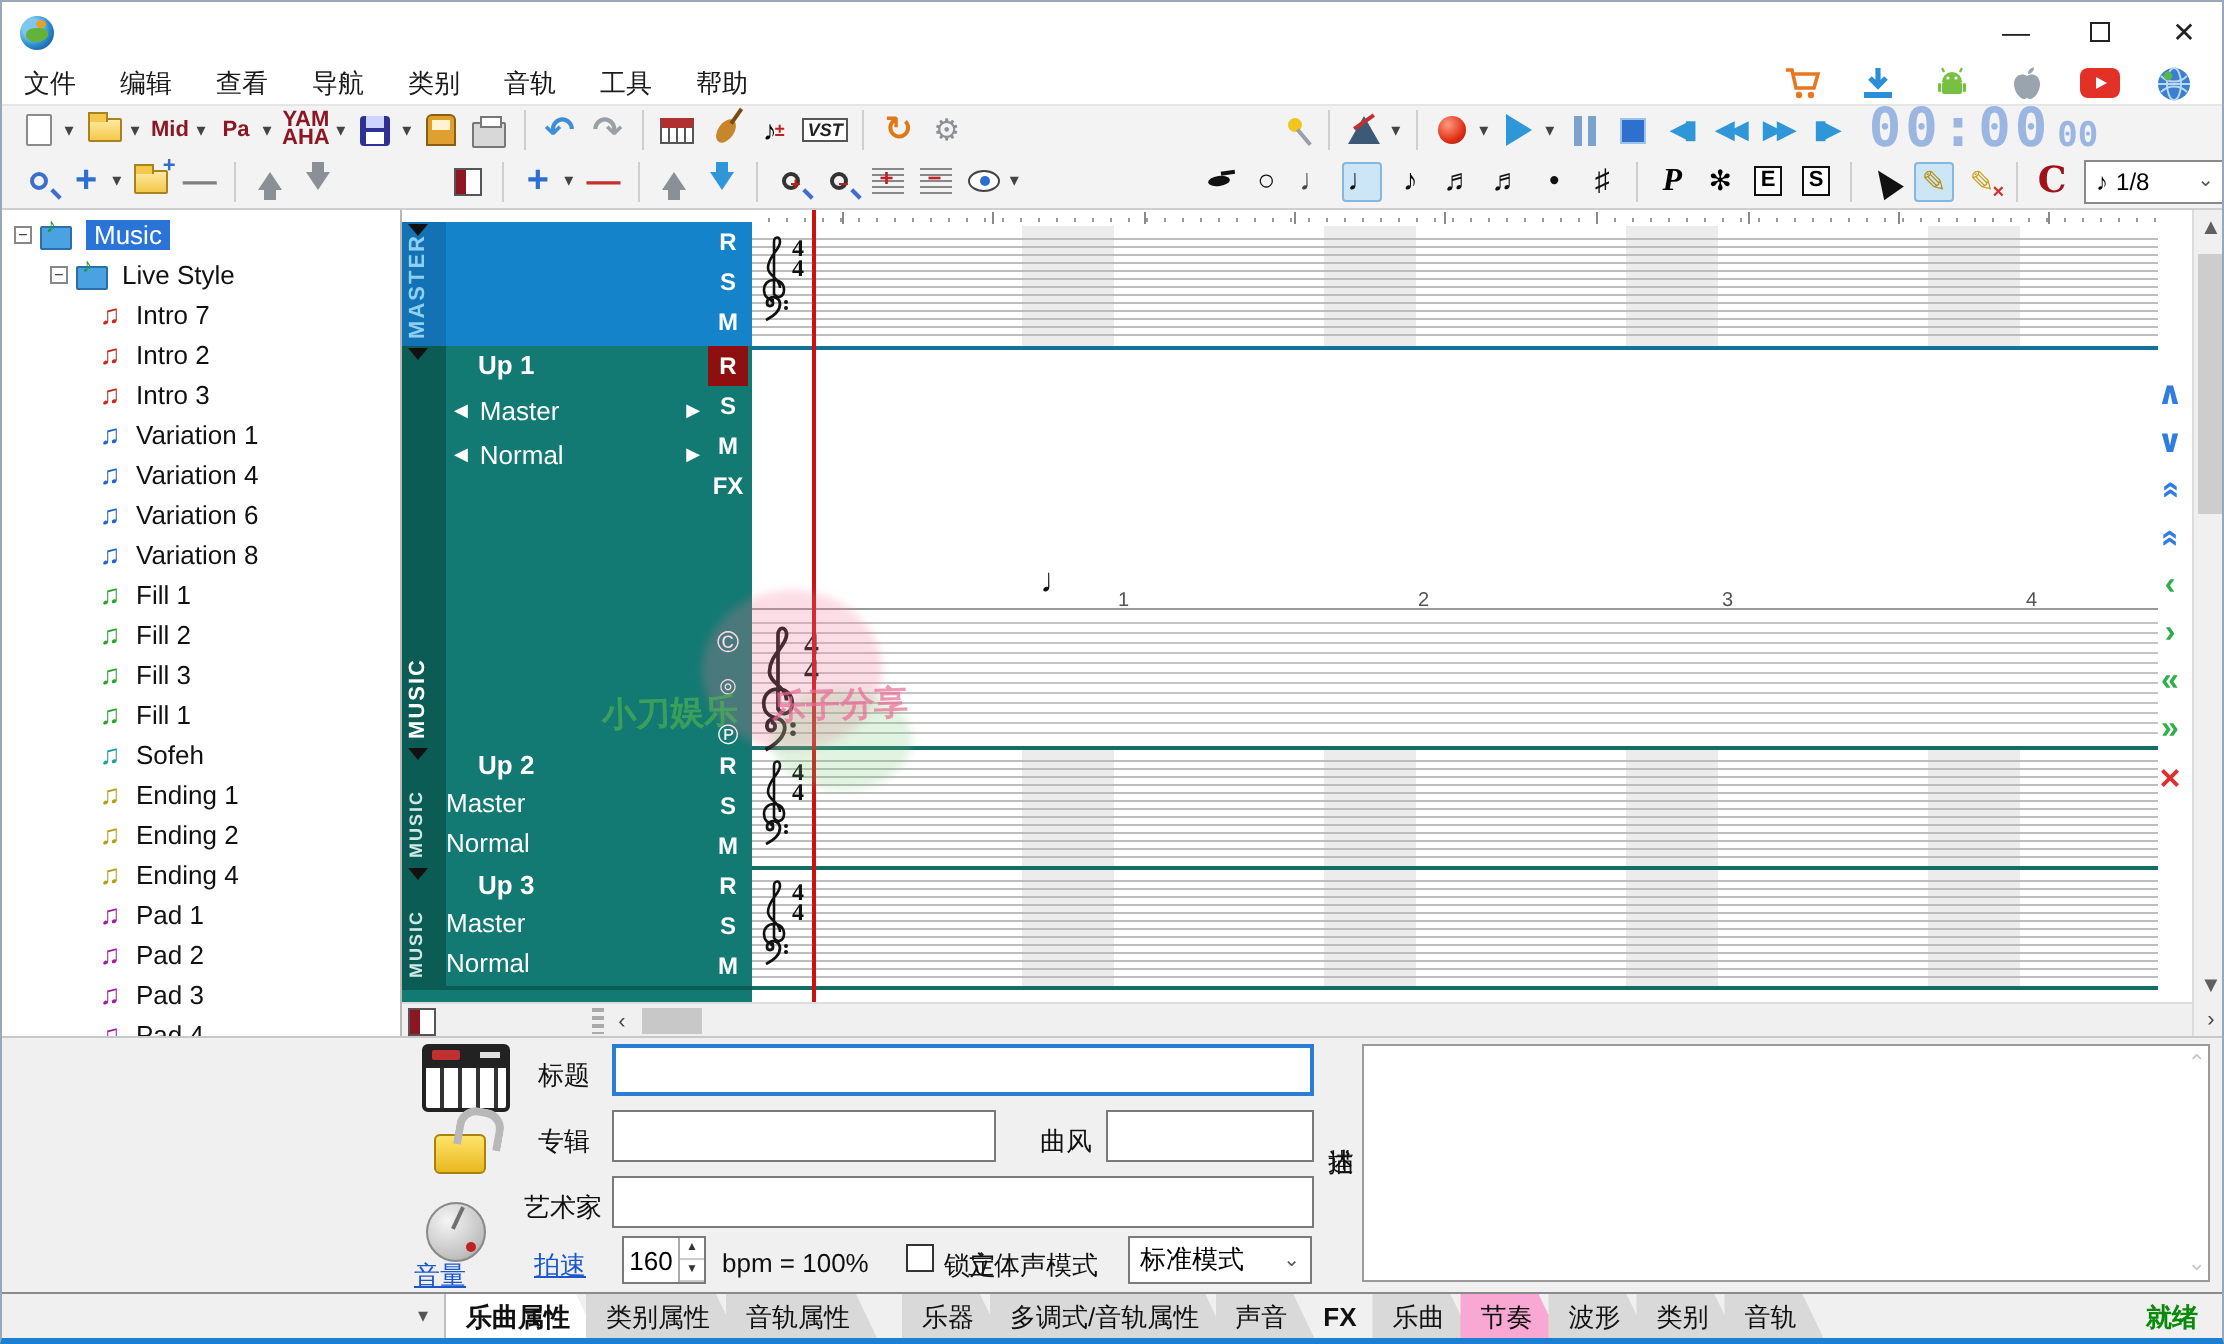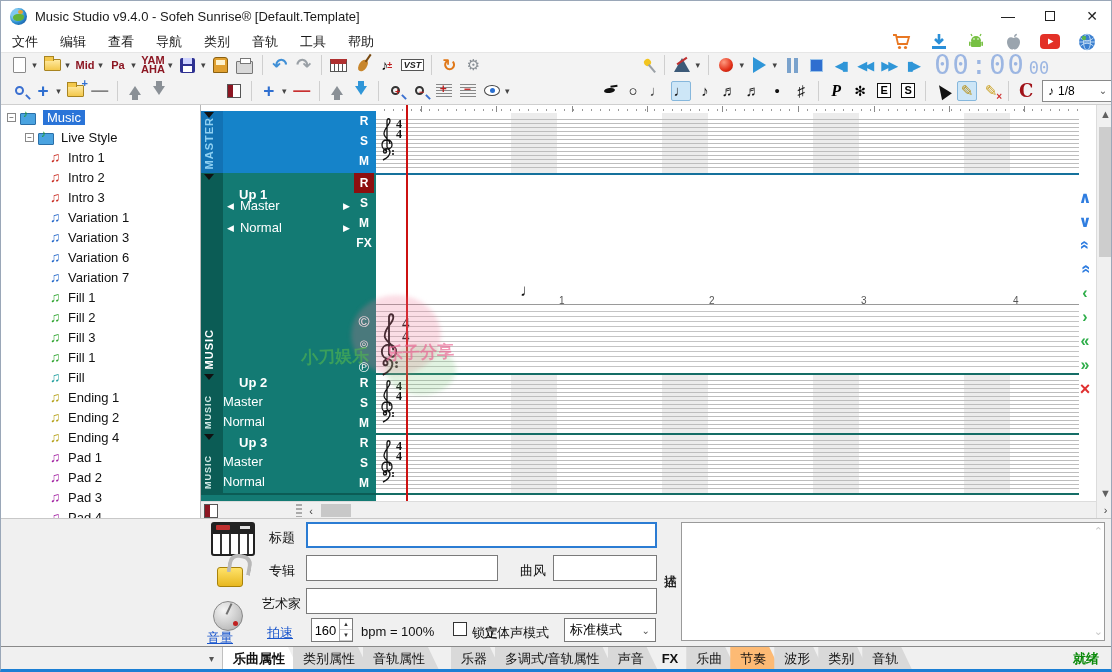--- a/index.html
+++ b/index.html
@@ -45,21 +45,21 @@
   .mic-icon{width:7px;height:7px;background:#f2c520;border-radius:50%;position:relative;transform:rotate(-40deg);margin-top:-6px;}
   .mic-icon:before{content:"";position:absolute;left:2px;top:6px;width:2px;height:10px;background:#9aa0a6;}
   .metro{width:0;height:0;border-left:8px solid transparent;border-right:8px solid transparent;border-bottom:14px solid #3c5a78;position:relative;}
   .metro:before{content:"";position:absolute;left:-6px;top:2px;width:12px;height:2px;background:#c03030;transform:rotate(-35deg);}
   .rec{width:14px;height:14px;border-radius:50%;background:radial-gradient(circle at 35% 30%,#ff9a80,#e23018 60%,#a01000);}
   .play{width:0;height:0;border-left:13px solid #2f96d8;border-top:8px solid transparent;border-bottom:8px solid transparent;}
   .pause{display:flex;gap:3px;}
   .pause i{width:4px;height:15px;background:#7aa2cc;}
   .stop{width:13px;height:13px;background:#2f6fd0;border:1px solid #9cc4ea;}
   .tr-blue{color:#2f96d8;font-size:13px;letter-spacing:-3px;font-weight:bold;}
-  .time-display{font-family:"DejaVu Sans Mono",monospace;color:#9cb6e2;font-weight:normal;display:flex;align-items:flex-end;margin-left:10px;}
+  .time-display{font-family:"DejaVu Sans Mono",monospace;color:#9cb6e2;font-weight:bold;display:flex;align-items:flex-end;margin-left:10px;}
   .time-big{font-size:27px;letter-spacing:2px;line-height:24px;}
   .time-small{font-size:17px;line-height:18px;margin-left:3px;}
   .mag{width:9px;height:9px;border:2px solid #3a6fd0;border-radius:50%;position:relative;}
   .mag:before{content:"";position:absolute;left:8px;top:8px;width:6px;height:2px;background:#3a6fd0;transform:rotate(45deg);}
   .mag.dark{border-color:#333;}
   .mag .pm{position:absolute;left:0px;top:-1px;font-size:9px;font-weight:bold;color:#c02020;width:9px;text-align:center;}
   .plus-blue{color:#2f6fd0;font-size:19px;font-weight:bold;}
   .minus-gray{color:#808080;font-size:17px;font-weight:bold;}
   .minus-red{color:#c83030;font-size:17px;font-weight:bold;}
   .arr-up{width:0;height:0;border-bottom:9px solid #8a9096;border-left:6px solid transparent;border-right:6px solid transparent;position:relative;}
@@ -171,21 +171,20 @@
   .tabbar{position:absolute;left:0;top:645px;width:1112px;height:24px;background:#f0f0f0;border-top:1px solid #8a8a8a;display:flex;align-items:stretch;}
   .tab-drop{width:22px;margin-left:200px;display:flex;align-items:center;justify-content:center;color:#555;font-size:10px;border-right:1px solid #c0c0c0;}
   .tab{padding:0 14px 0 10px;display:flex;align-items:center;font-size:13px;color:#111;clip-path:polygon(0 0,calc(100% - 11px) 0,100% 100%,0 100%);margin-right:-6px;}
   .statusmsg{margin-left:auto;padding-right:14px;display:flex;align-items:center;color:#0a8a0a;font-weight:bold;font-size:13px;}
 </style>
 </head>
 <body>
 
 <div class="titlebar">
   <span class="app-icon"></span>
-  <span class="title-text">Music Studio v9.4.0 - Sofeh Sunrise®  [Default.Template]</span>
   <div class="winbtns">
     <span class="winbtn">—</span>
     <span class="winbtn">
         <span class="maxbox"></span>
       </span>
     <span class="winbtn">✕</span>
   </div>
 </div>
 
 <div class="menubar">
@@ -431,65 +430,65 @@
     <span class="selrow">Music</span>
   </div>
   <div class="trow" style="padding-left:24px">
     <span class="expander">−</span>
     <span class="foldicon"></span>
     <span>Live Style</span>
   </div>
   <div>
       <div class="trow" style="padding-left:46px">
       <span class="noteicon" style="color: rgb(200, 40, 30);">♫</span>
-      <span>Intro 1</span>
+      <span>Intro 7</span>
     </div>
       <div class="trow" style="padding-left:46px">
       <span class="noteicon" style="color: rgb(200, 40, 30);">♫</span>
       <span>Intro 2</span>
     </div>
       <div class="trow" style="padding-left:46px">
       <span class="noteicon" style="color: rgb(200, 40, 30);">♫</span>
       <span>Intro 3</span>
     </div>
       <div class="trow" style="padding-left:46px">
       <span class="noteicon" style="color: rgb(31, 100, 200);">♫</span>
       <span>Variation 1</span>
     </div>
       <div class="trow" style="padding-left:46px">
       <span class="noteicon" style="color: rgb(31, 100, 200);">♫</span>
-      <span>Variation 3</span>
+      <span>Variation 4</span>
     </div>
       <div class="trow" style="padding-left:46px">
       <span class="noteicon" style="color: rgb(31, 100, 200);">♫</span>
       <span>Variation 6</span>
     </div>
       <div class="trow" style="padding-left:46px">
       <span class="noteicon" style="color: rgb(31, 100, 200);">♫</span>
-      <span>Variation 7</span>
+      <span>Variation 8</span>
     </div>
       <div class="trow" style="padding-left:46px">
       <span class="noteicon" style="color: rgb(45, 163, 45);">♫</span>
       <span>Fill 1</span>
     </div>
       <div class="trow" style="padding-left:46px">
       <span class="noteicon" style="color: rgb(45, 163, 45);">♫</span>
       <span>Fill 2</span>
     </div>
       <div class="trow" style="padding-left:46px">
       <span class="noteicon" style="color: rgb(45, 163, 45);">♫</span>
       <span>Fill 3</span>
     </div>
       <div class="trow" style="padding-left:46px">
       <span class="noteicon" style="color: rgb(45, 163, 45);">♫</span>
       <span>Fill 1</span>
     </div>
       <div class="trow" style="padding-left:46px">
       <span class="noteicon" style="color: rgb(31, 158, 158);">♫</span>
-      <span>Fill</span>
+      <span>Sofeh</span>
     </div>
       <div class="trow" style="padding-left:46px">
       <span class="noteicon" style="color: rgb(180, 160, 23);">♫</span>
       <span>Ending 1</span>
     </div>
       <div class="trow" style="padding-left:46px">
       <span class="noteicon" style="color: rgb(180, 160, 23);">♫</span>
       <span>Ending 2</span>
     </div>
       <div class="trow" style="padding-left:46px">
@@ -649,21 +648,21 @@
         <span>S</span>
         <span>M</span>
       </div>
     </div>
 
     <div class="track-hdr" style="height:200px;background:#137a73">
       <div class="strip" style="background:#0b5c55;height:200px">
         <span class="collapse"></span>
         <span class="vlabel" style="color:#fff">MUSIC</span>
       </div>
-      <div class="hdr-title" style="top:14px">Up 1</div>
+      <div class="hdr-title" style="top:2px">Up 1</div>
       <div class="hdr-sel" style="top:25px">
         <span class="la">◀</span>
         <span>Master</span>
         <span class="ra">▶</span>
       </div>
       <div class="hdr-sel" style="top:47px">
         <span class="la">◀</span>
         <span>Normal</span>
         <span class="ra">▶</span>
       </div>
@@ -784,19 +783,19 @@
   <span class="tab-drop">▾</span>
   <div style="display:flex">
       <span class="tab" style="background: rgb(255, 255, 255); font-weight: bold; margin-left: 0px;">乐曲属性</span>
       <span class="tab" style="background: rgb(217, 217, 217); font-weight: normal; margin-left: 0px;">类别属性</span>
       <span class="tab" style="background: rgb(217, 217, 217); font-weight: normal; margin-left: 0px;">音轨属性</span>
       <span class="tab" style="background: rgb(217, 217, 217); font-weight: normal; margin-left: 18px;">乐器</span>
       <span class="tab" style="background: rgb(217, 217, 217); font-weight: normal; margin-left: 0px;">多调式/音轨属性</span>
       <span class="tab" style="background: rgb(217, 217, 217); font-weight: normal; margin-left: 0px;">声音</span>
       <span class="tab" style="background: transparent; font-weight: bold; margin-left: 0px;">FX</span>
       <span class="tab" style="background: rgb(217, 217, 217); font-weight: normal; margin-left: 0px;">乐曲</span>
-      <span class="tab" style="background: #fdba74; font-weight: normal; margin-left: 0px;">节奏</span>
+      <span class="tab" style="background: #f9a8d4; font-weight: normal; margin-left: 0px;">节奏</span>
       <span class="tab" style="background: rgb(217, 217, 217); font-weight: normal; margin-left: 0px;">波形</span>
       <span class="tab" style="background: rgb(217, 217, 217); font-weight: normal; margin-left: 0px;">类别</span>
       <span class="tab" style="background: rgb(217, 217, 217); font-weight: normal; margin-left: 0px;">音轨</span>
     </div>
   <span class="statusmsg">就绪</span>
 </div>
 
 </body></html>

